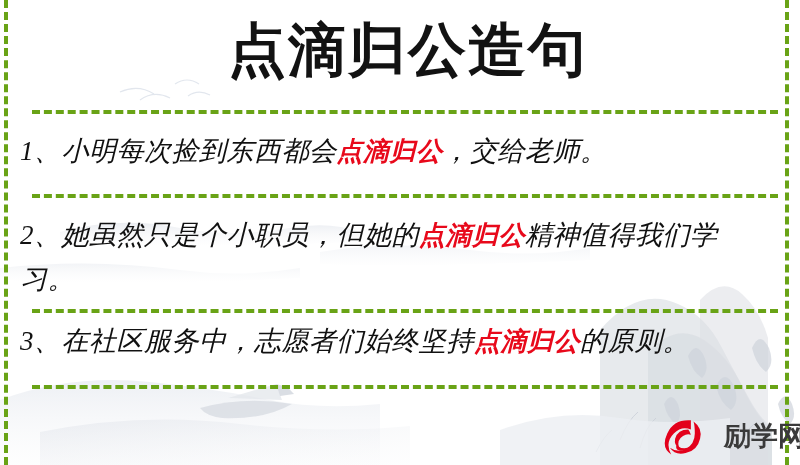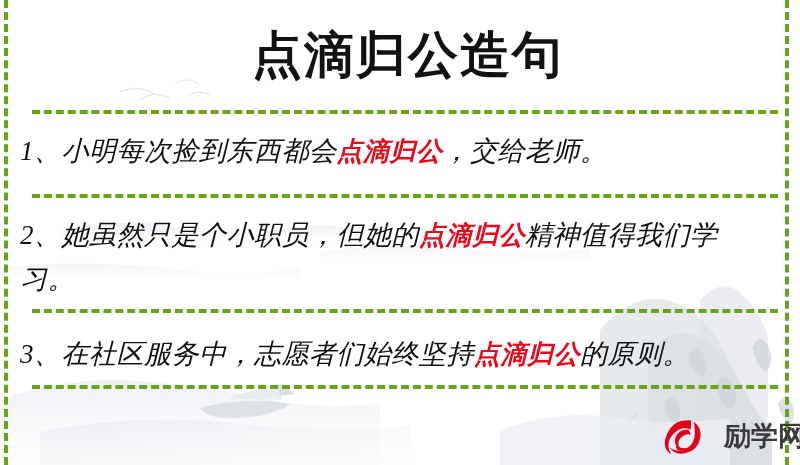--- a/index.html
+++ b/index.html
@@ -50,45 +50,45 @@
   .hdash-3 { top: 309px; }
   .hdash-4 { top: 385px; }
 
   
   .title {
     position: absolute;
     left: 16px;
     right: 0;
     top: 24px;
     text-align: center;
-    font-size: 50px;
+    font-size: 58px;
     line-height: 62px;
     font-weight: bold;
     color: #121212;
     letter-spacing: 2px;
     z-index: 4;
-    font-family: Liberation Serif, serif;
+    font-family: Liberation Mono, monospace;
     white-space: nowrap;
   }
 
   
   .sentence {
     position: absolute;
     left: 20px;
     width: 750px;
     font-size: 27px;
     line-height: 44px;
     color: #111111;
     z-index: 4;
     letter-spacing: 0.5px;
     font-style: italic;
   }
   .s1 { top: 129px; }
   .s2 { top: 213px; }
-  .s3 { top: 332px; }
+  .s3 { top: 319px; }
 
   .idiom {
     color: #E8091B;
     font-weight: bold;
     font-family: "DejaVu Sans", "Liberation Sans", sans-serif;
     font-size: 26px;
   }
 
   
   .logo {

